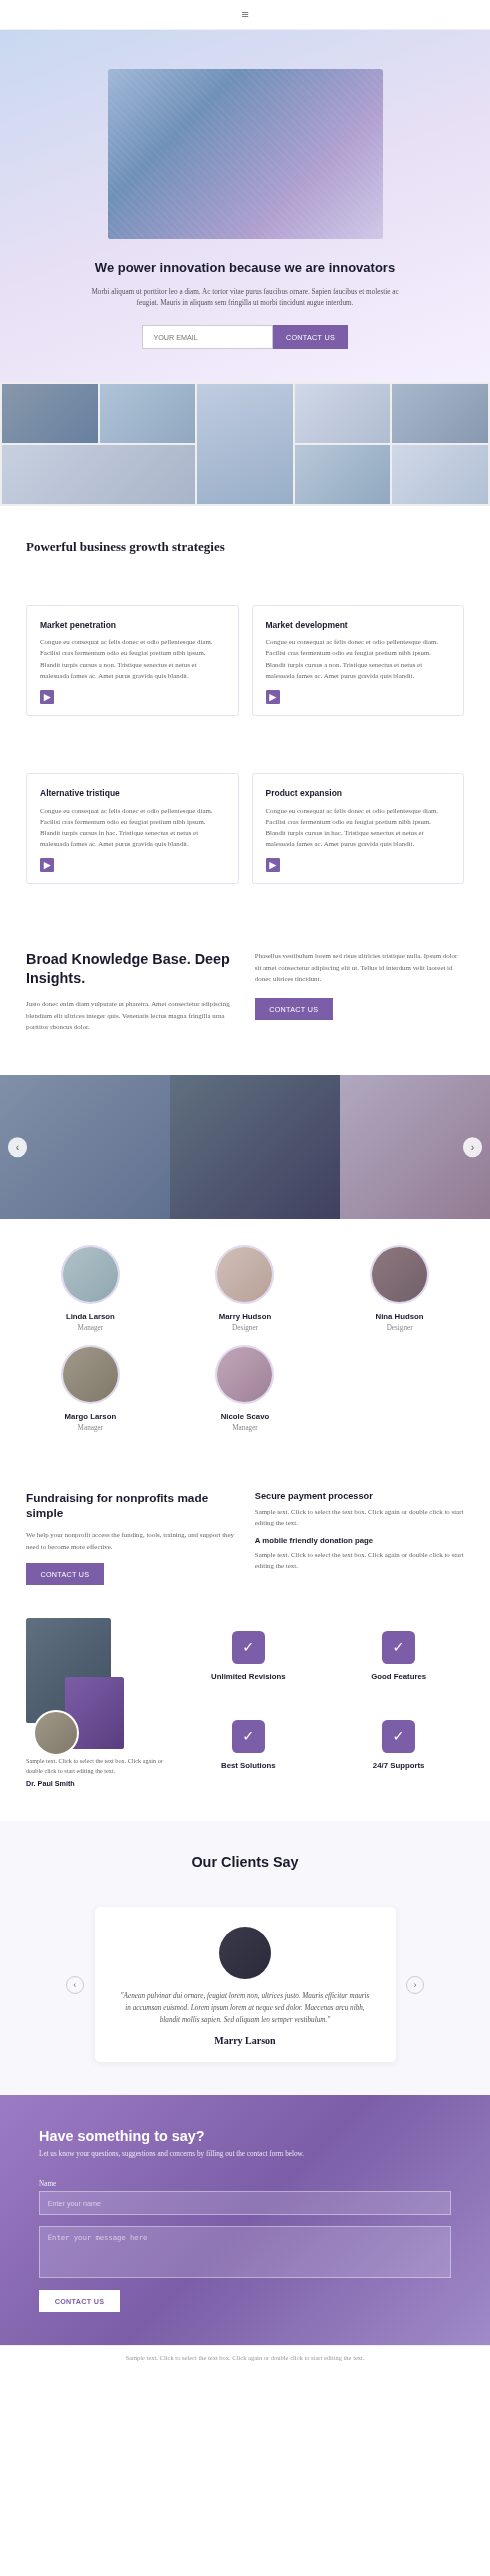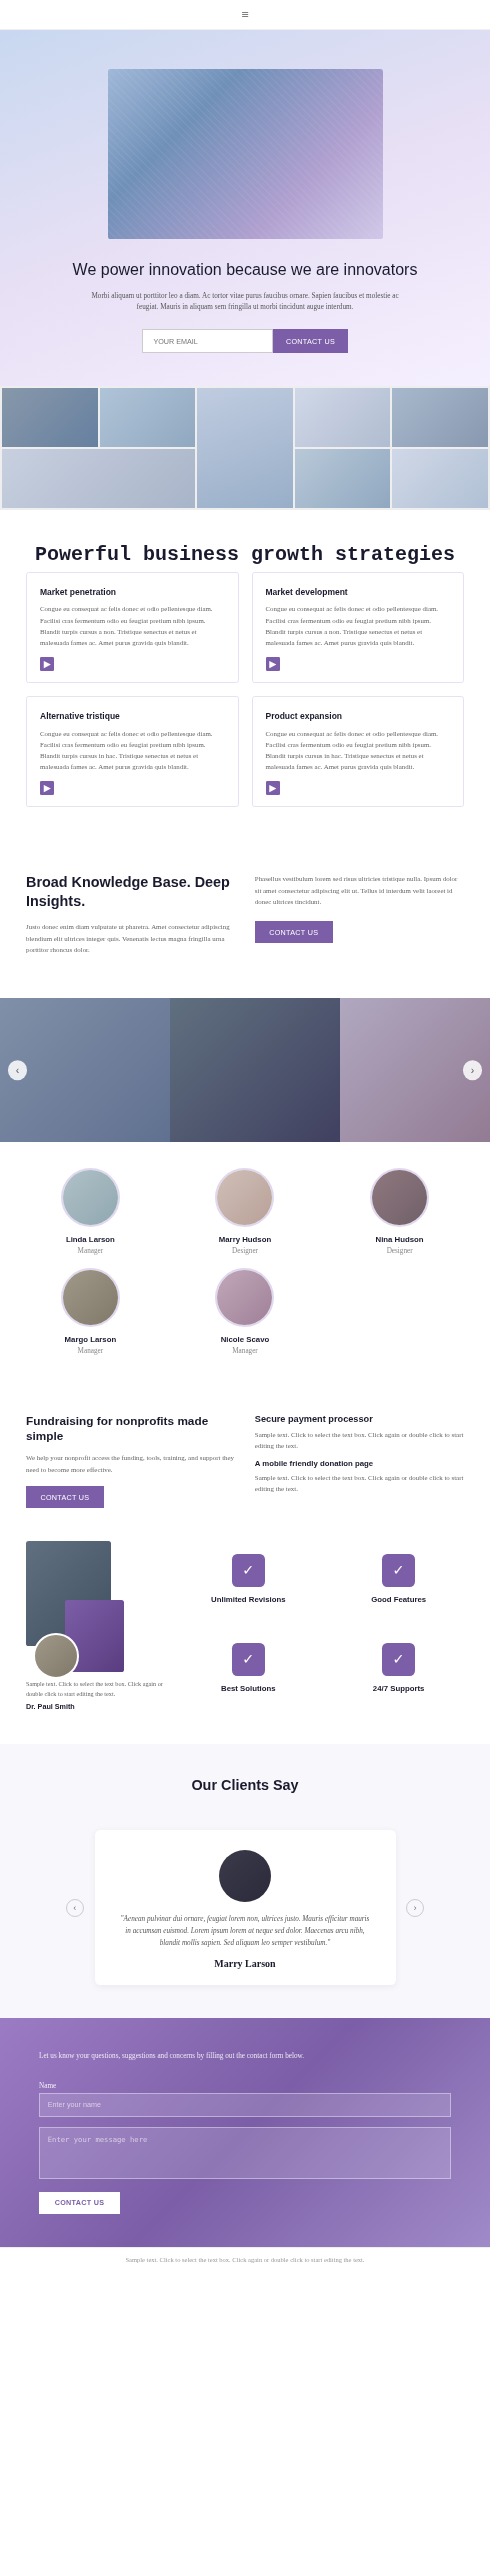--- a/index.html
+++ b/index.html
@@ -13,21 +13,21 @@
     }
     .hero-img-placeholder {
       width: 275px; height: 170px; margin: 0 auto 19.6px;
       background: linear-gradient(135deg, #a0b8d8 0%, #7090b8 30%, #b0a0d0 70%, #d0c8e8 100%);
       border-radius: 2.6px; position: relative; overflow: hidden;
     }
     .hero-img-placeholder::after {
       content: ''; position: absolute; inset: 0;
       background: repeating-linear-gradient(45deg, rgba(255,255,255,0.05) 0px, rgba(255,255,255,0.05) 1.3px, transparent 1.3px, transparent 5.2px);
     }
-    .hero h1 { font-size: 16px; font-weight: 400; color: #1a1a2e; line-height: 1.35; margin-bottom: 10.5px; font-family: Arial, sans-serif; }
+    .hero h1 { font-size: 13px; font-weight: 700; color: #1a1a2e; line-height: 1.35; margin-bottom: 10.5px; font-family: Arial, sans-serif; }
     .hero p { font-size: 7.2px; color: #555; line-height: 1.6; max-width: 314px; margin: 0 auto 15.7px; }
     .hero-form { display: flex; justify-content: center; gap: 0; }
     .hero-form input {
       padding: 6.5px 10.5px; border: 0.7px solid #ccc; font-size: 7.2px;
       width: 131px; outline: none; border-radius: 0;
     }
     .hero-form button {
       padding: 6.5px 13px; background: #7b5ea7; color: #fff; border: none;
       font-size: 7.2px; cursor: pointer; letter-spacing: 0.3px; text-transform: uppercase;
     }
@@ -50,25 +50,26 @@
     .ph2 { background: linear-gradient(135deg, #b0c4d8 0%, #90a8c0 100%); }
     .ph3 { background: linear-gradient(160deg, #c0cce0 0%, #98aec8 100%); }
     .ph4 { background: linear-gradient(135deg, #d0d8e8 0%, #b0bcd0 100%); }
     .ph5 { background: linear-gradient(135deg, #a8b8cc 0%, #8898b0 100%); }
     .ph6 { background: linear-gradient(135deg, #c8d0e0 0%, #a8b4c8 100%); }
     .ph7 { background: linear-gradient(135deg, #b8c8d8 0%, #90a8c0 100%); }
     .ph8 { background: linear-gradient(135deg, #d0d8e8 0%, #b0c0d4 100%); }
 
     
     .strategies { padding: 33px 26px; background: #fff; }
-    .section-title { text-align: center; font-size: 20px; font-weight: 700; color: #1a1a2e; margin-bottom: 5.2px; font-family: Liberation Mono, monospace; }
+    .section-title { text-align: left; font-size: 13px; font-weight: 700; color: #1a1a2e; margin-bottom: 5.2px; font-family: Liberation Serif, serif; }
     .strat-grid { display: grid; grid-template-columns: 1fr 1fr; gap: 13px; }
     .strat-card {
       border: 0.7px solid #e8e0f5; border-radius: 2.6px; padding: 14.4px 13px 10.5px;
       position: relative;
+      margin-top: 44px;
     }
     .strat-card h3 { font-size: 8.5px; font-weight: 700; color: #1a1a2e; margin-bottom: 6.5px; font-family: Arial, sans-serif; }
     .strat-card p { font-size: 6.9px; color: #666; line-height: 1.6; }
     .strat-arrow {
       display: inline-block; margin-top: 9.2px; width: 14.4px; height: 14.4px;
       background: #7b5ea7; color: #fff; border-radius: 1.3px;
       font-size: 9.2px; text-align: center; line-height: 14.4px; cursor: pointer;
     }
 
     
@@ -394,20 +395,21 @@
     <div class="test-card">
       <div class="test-avatar"></div>
       <p class="test-quote">"Aenean pulvinar dui ornare, feugiat lorem non, ultrices justo. Mauris efficitur mauris in accumsan euismod. Lorem ipsum lorem at neque sed dolor. Maecenas arcu nibh, blandit mollis sapien. Sed aliquam leo semper vestibulum."</p>
       <div class="test-name">Marry Larson</div>
     </div>
     <button class="test-arrow">›</button>
   </div>
 </section>
 
 <section class="cta-section">
+  <h2>Have something to say?</h2>
   <p>Let us know your questions, suggestions and concerns by filling out the contact form below.</p>
   <div>
     <div class="cta-form-row">
       <div class="cta-field">
         <label>Name</label>
         <input type="text" placeholder="Enter your name" style="">
       </div>
     </div>
     <div class="cta-textarea">
       <textarea placeholder="Enter your message here" style=""></textarea>

